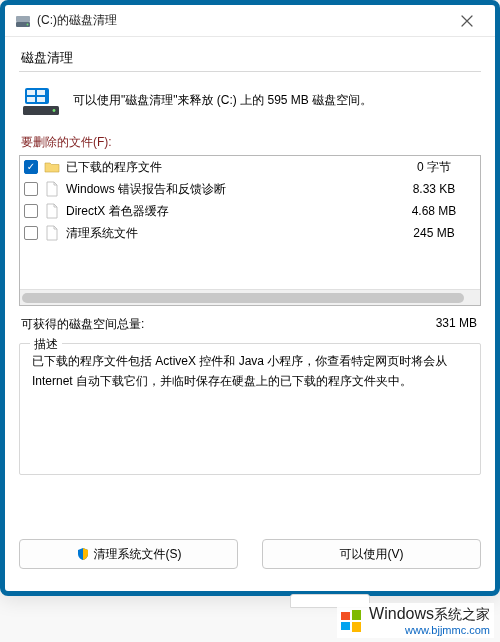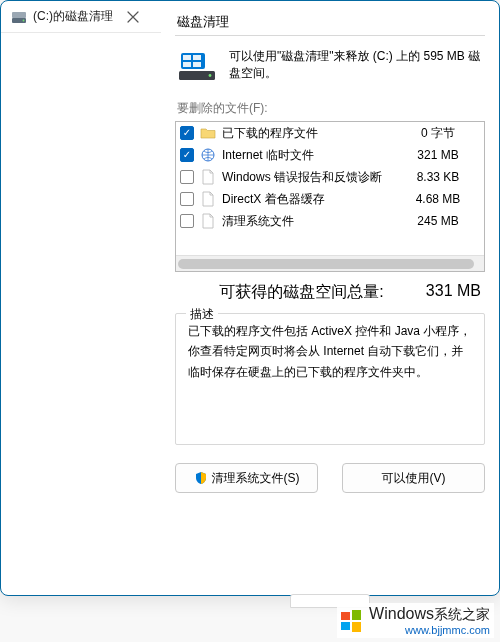--- a/index.html
+++ b/index.html
@@ -9,24 +9,24 @@
     font-family: "Microsoft YaHei", "Segoe UI", sans-serif;
     font-size: 12px;
     background: #f8f8f8;
     position: relative;
     overflow: hidden;
   }
   .window {
     width: 500px;
     height: 596px;
     background: #ffffff;
-    border: 1px solid #0369a1;
+    border: 5px solid #0369a1;
     border-radius: 8px;
     display: flex;
-    flex-direction: row;
+    flex-direction: column;
     box-shadow: 0 4px 20px rgba(0,0,0,0.1);
   }
   .titlebar {
     height: 32px;
     display: flex;
     align-items: center;
     padding: 0 8px 0 10px;
     border-bottom: 1px solid #e8e8e8;
   }
   .titlebar .app-icon {
@@ -64,21 +64,21 @@
   .intro {
     display: flex;
     align-items: center;
     gap: 14px;
     padding: 0 4px 12px 4px;
   }
   .intro .drive-icon svg { display: block; }
   .intro-text { font-size: 12px; color: #000; }
   .section-label {
     font-size: 12px;
-    color: #737373;
+    color: #7f1d1d;
     margin: 6px 0 4px 2px;
   }
   .file-list {
     border: 1px solid #b8b8b8;
     background: #fff;
     height: 151px;
     overflow: hidden;
     position: relative;
   }
   .file-list-inner {
@@ -130,22 +130,21 @@
   .hscroll .thumb {
     height: 10px;
     background: #c8c8c8;
     border-radius: 5px;
     margin-left: 2px;
     width: 96%;
   }
   .total-row {
     display: flex;
     padding: 10px 4px 8px 2px;
-    font-size: 16px;
-    text-align: center;
+    font-size: 12px;
   }
   .total-row .label { flex: 1; }
   .fieldset {
     border: 1px solid #d8d8d8;
     border-radius: 2px;
     padding: 3px 12px 12px 12px;
     margin-top: 2px;
     position: relative;
     height: 132px;
   }
@@ -175,20 +174,21 @@
     border: 1px solid #c8c8c8;
     border-radius: 4px;
     background: #fdfdfd;
     font-size: 12px;
     color: #000;
     display: flex;
     align-items: center;
     justify-content: center;
     gap: 4px;
     cursor: pointer;
+    margin-top: 46px;
   }
   .shield {
     display: inline-flex;
     width: 14px; height: 14px;
   }
   .watermark {
     position: absolute;
     right: 6px;
     bottom: 4px;
     display: flex;
@@ -259,31 +259,20 @@
 
         <div class="file-row">
               <span class="cb checked"></span>
               <span class="fico">
                 <svg width="16" height="16" viewBox="0 0 16 16">
                   <path d="M1 4h5l1.5 1.5H15V13H1z" fill="#f8d775" stroke="#caa63e" stroke-width="0.6"></path>
                 </svg>
               </span>
               <span class="fname">已下载的程序文件</span>
               <span class="fsize">0 字节</span>
-            </div>
-            <div class="file-row">
-              <span class="cb checked"></span>
-              <span class="fico">
-                <svg width="16" height="16" viewBox="0 0 16 16">
-                  <circle cx="8" cy="8" r="6" fill="#fff" stroke="#3a7bd5" stroke-width="1"></circle>
-                  <path d="M2 8h12M8 2v12M4 4c2 2 6 2 8 0M4 12c2-2 6-2 8 0" stroke="#3a7bd5" stroke-width="0.8" fill="none"></path>
-                </svg>
-              </span>
-              <span class="fname">Internet 临时文件</span>
-              <span class="fsize">321 MB</span>
             </div>
             <div class="file-row">
               <span class="cb"></span>
               <span class="fico">
                 <svg width="16" height="16" viewBox="0 0 16 16">
                   <path d="M3 1h7l3 3v11H3z" fill="#fff" stroke="#bdbdbd" stroke-width="0.9"></path>
                   <path d="M10 1v3h3" fill="none" stroke="#bdbdbd" stroke-width="0.9"></path>
                 </svg>
               </span>
               <span class="fname">Windows 错误报告和反馈诊断</span>

